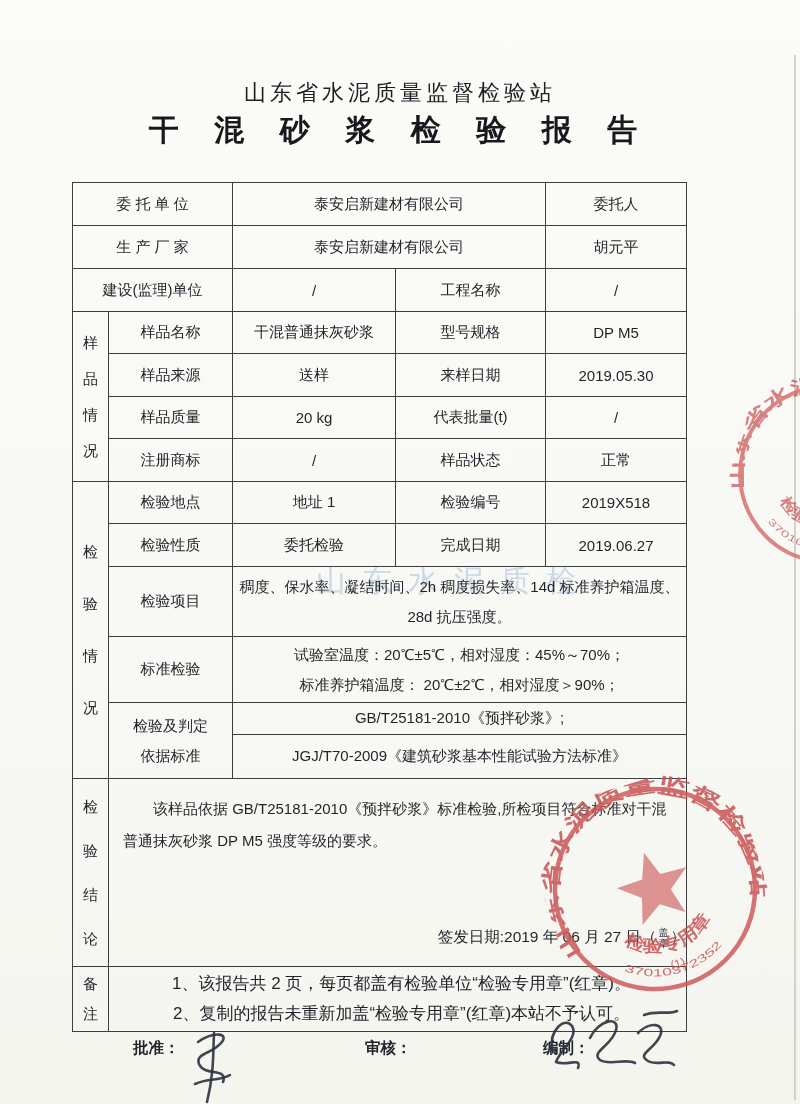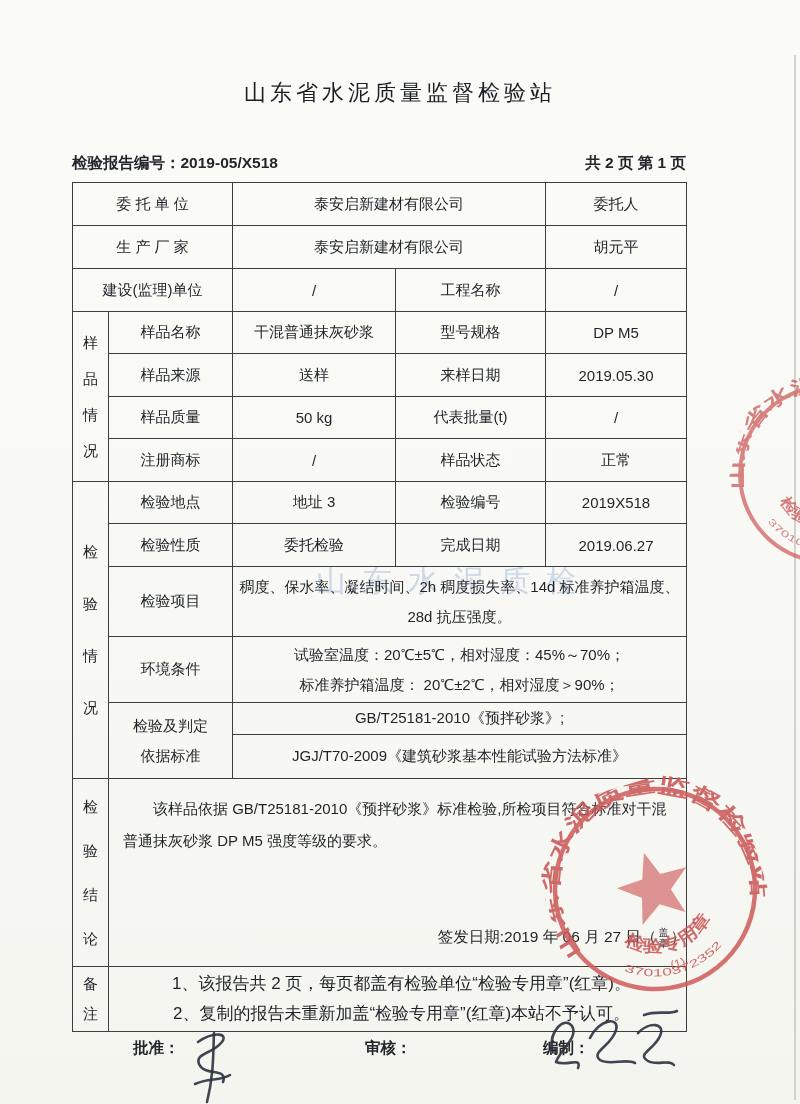--- a/index.html
+++ b/index.html
@@ -59,24 +59,21 @@
   .stamp polygon{fill:#d06464; opacity:.8;}
 </style>
 </head>
 <body>
 
 <div class="page">
 
   <div class="wm2">山东水泥质检</div>
 
   <div class="org-title">山东省水泥质量监督检验站</div>
-  <div class="report-meta">
-    <span>检验报告编号：2019-05/X518</span>
-    <span>共 2 页 第 1 页</span>
-  </div>
+  <div class="report-title">干 混 砂 浆 检 验 报 告</div>
 
   <table class="report">
     <colgroup>
         <col style="width:36px">
         <col style="width:124px">
         <col style="width:163px">
         <col style="width:150px">
         <col style="width:141px">
       </colgroup>
 
@@ -109,53 +106,53 @@
       <td>DP M5</td>
     </tr>
     <tr style="height:43px">
       <td>样品来源</td>
       <td>送样</td>
       <td>来样日期</td>
       <td>2019.05.30</td>
     </tr>
     <tr style="height:42px">
       <td>样品质量</td>
-      <td>50 kg</td>
+      <td>20 kg</td>
       <td>代表批量(t)</td>
       <td>/</td>
     </tr>
     <tr style="height:43px">
       <td>注册商标</td>
       <td>/</td>
       <td>样品状态</td>
       <td>正常</td>
     </tr>
 
     <tr style="height:42px">
       <td rowspan="6" class="vlab v-insp">检
 验
 情
 况</td>
       <td>检验地点</td>
-      <td>地址 3</td>
+      <td>地址 1</td>
       <td>检验编号</td>
       <td>2019X518</td>
     </tr>
     <tr style="height:43px">
       <td>检验性质</td>
       <td>委托检验</td>
       <td>完成日期</td>
       <td>2019.06.27</td>
     </tr>
     <tr style="height:70px">
       <td>检验项目</td>
       <td colspan="3" class="lt items-cell">稠度、保水率、凝结时间、2h 稠度损失率、14d 标准养护箱温度、28d 抗压强度。</td>
     </tr>
     <tr style="height:66px">
-      <td>环境条件</td>
+      <td>标准检验</td>
       <td colspan="3" class="lt env-cell pre">试验室温度：20℃±5℃，相对湿度：45%～70%；
 标准养护箱温度： 20℃±2℃，相对湿度＞90%；</td>
     </tr>
     <tr style="height:32px">
       <td rowspan="2" class="std-lab">检验及判定
 依据标准</td>
       <td colspan="3" class="lt">GB/T25181-2010《预拌砂浆》;</td>
     </tr>
     <tr style="height:44px">
       <td colspan="3" class="lt">JGJ/T70-2009《建筑砂浆基本性能试验方法标准》</td>

